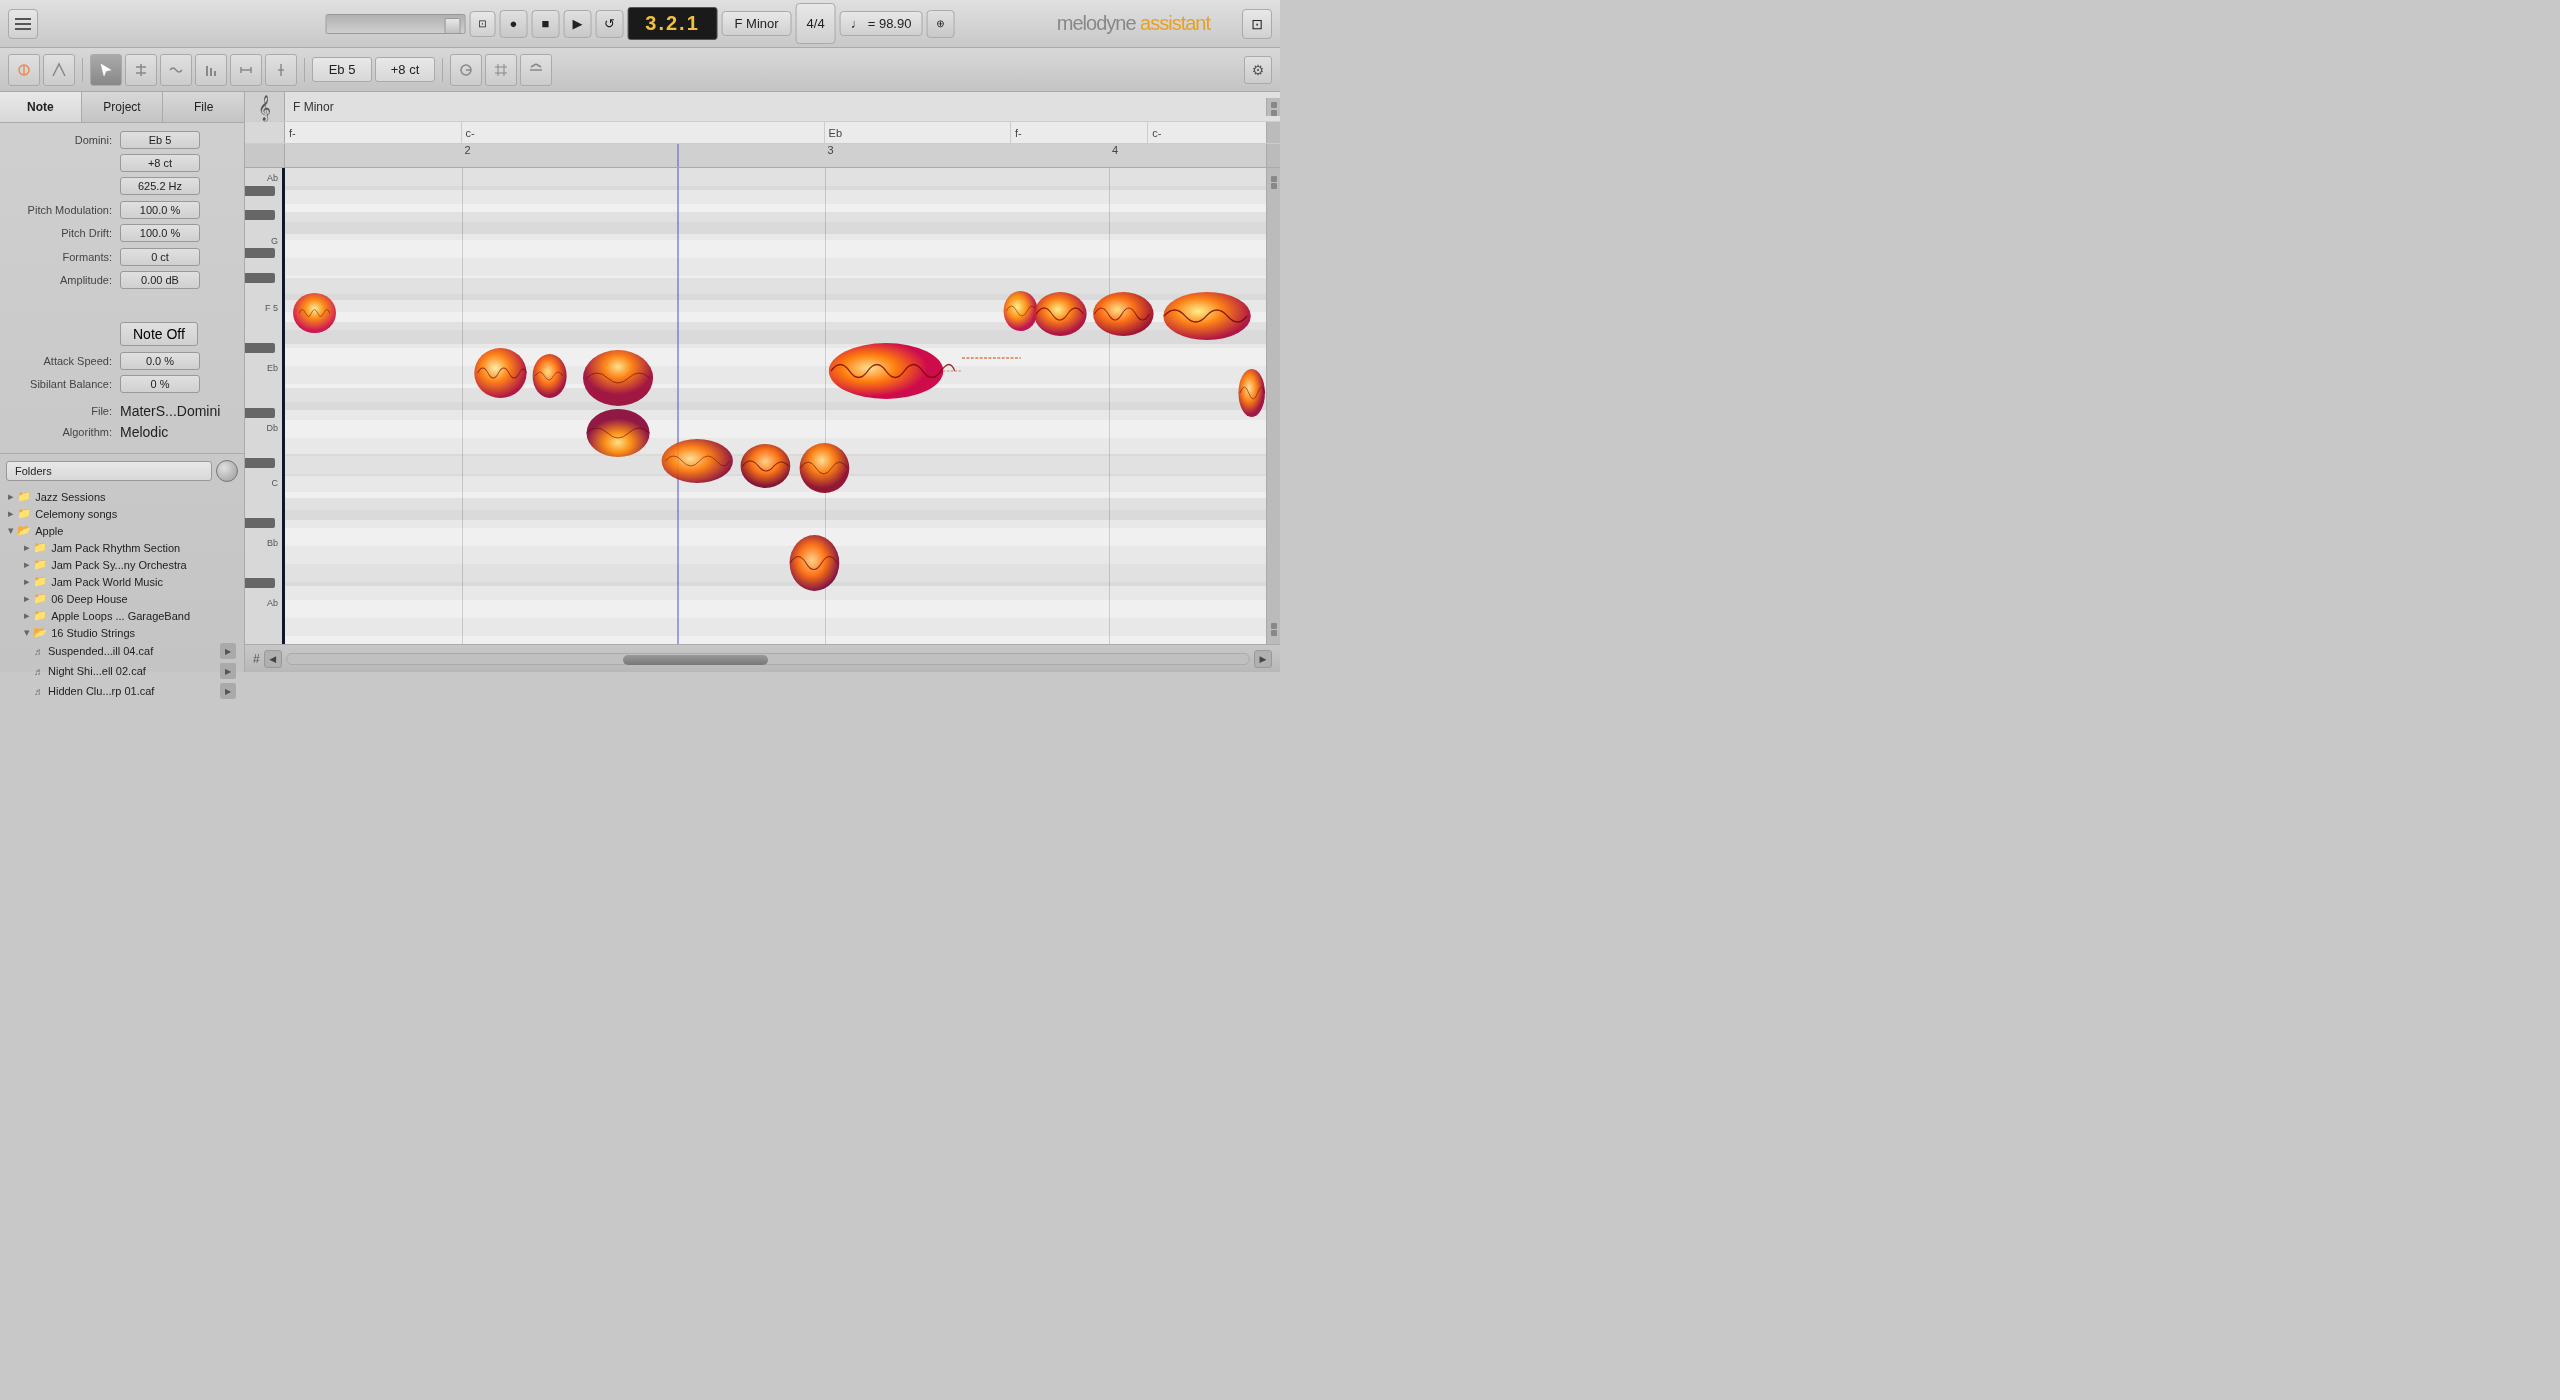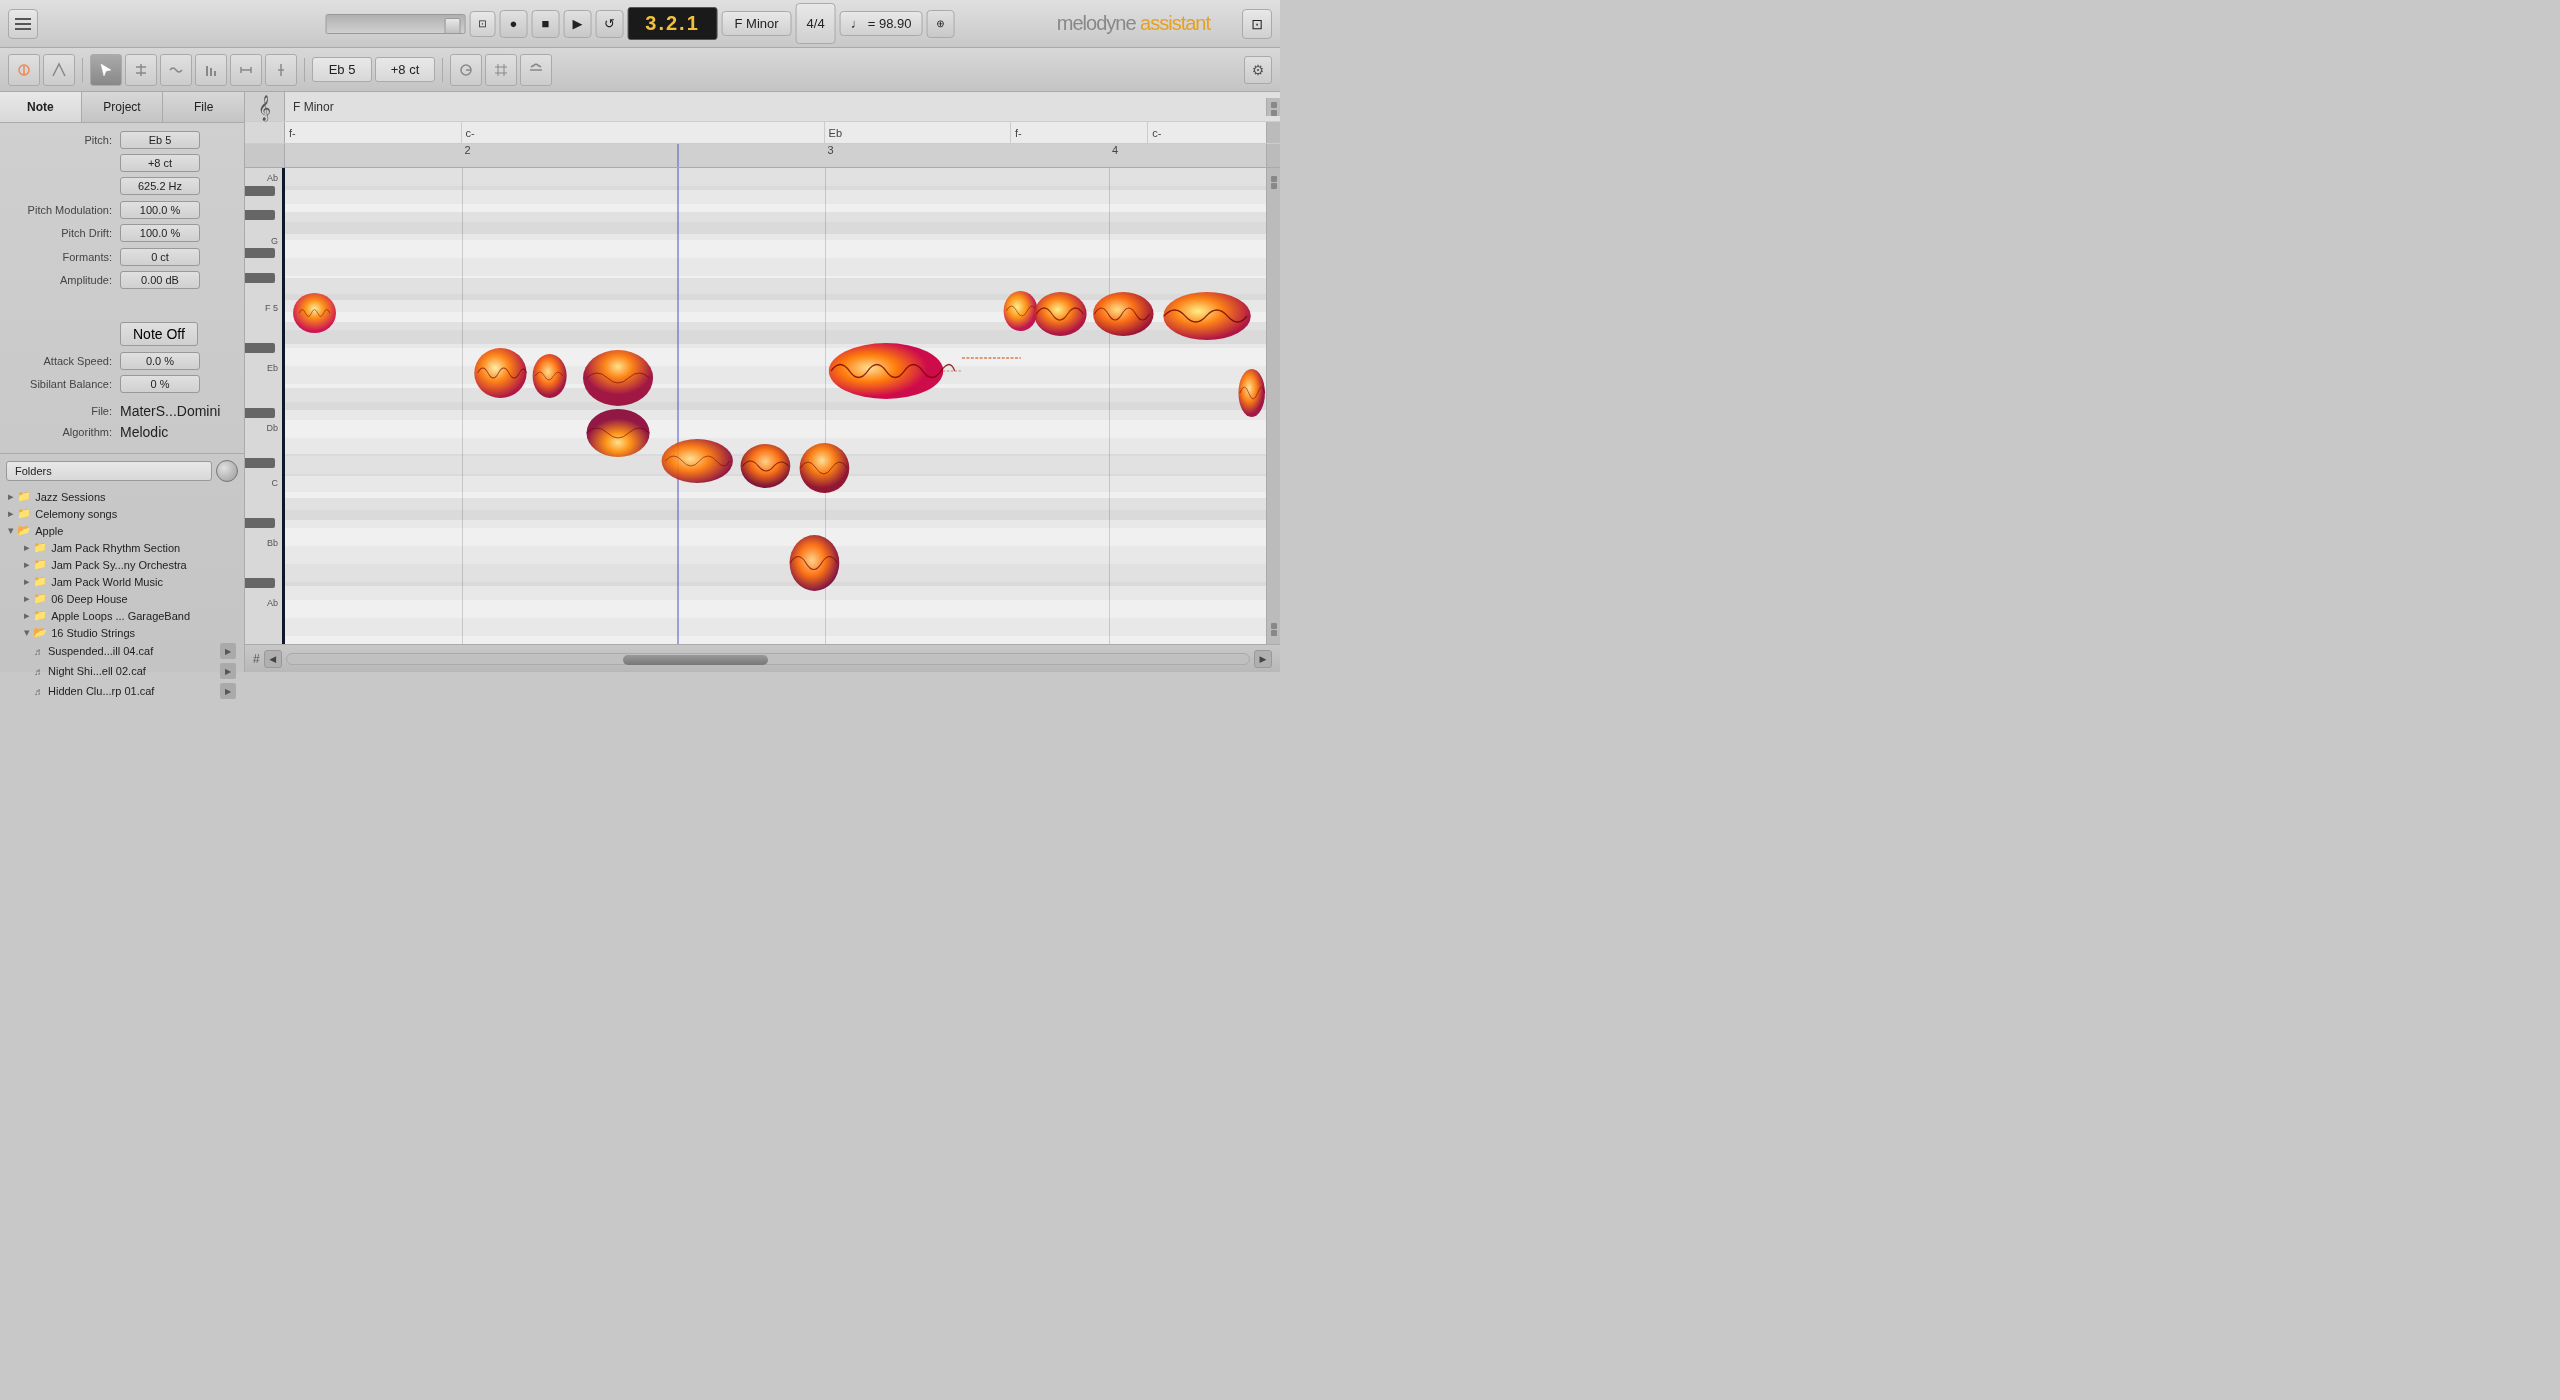--- a/index.html
+++ b/index.html
@@ -420,21 +420,21 @@
 
   <div class="left-panel">
     <div class="note-tabs">
       <div class="note-tab active">Note</div>
       <div class="note-tab">Project</div>
       <div class="note-tab">File</div>
     </div>
 
     <div class="params-section">
       <div class="param-row">
-        <span class="param-label">Pitch:</span>
+        <span class="param-label">Domini:</span>
         <span class="param-value">Eb 5</span>
       </div>
       <div class="param-row">
         <span class="param-label"></span>
         <span class="param-value">+8 ct</span>
       </div>
       <div class="param-row">
         <span class="param-label"></span>
         <span class="param-value">625.2 Hz</span>
       </div>

